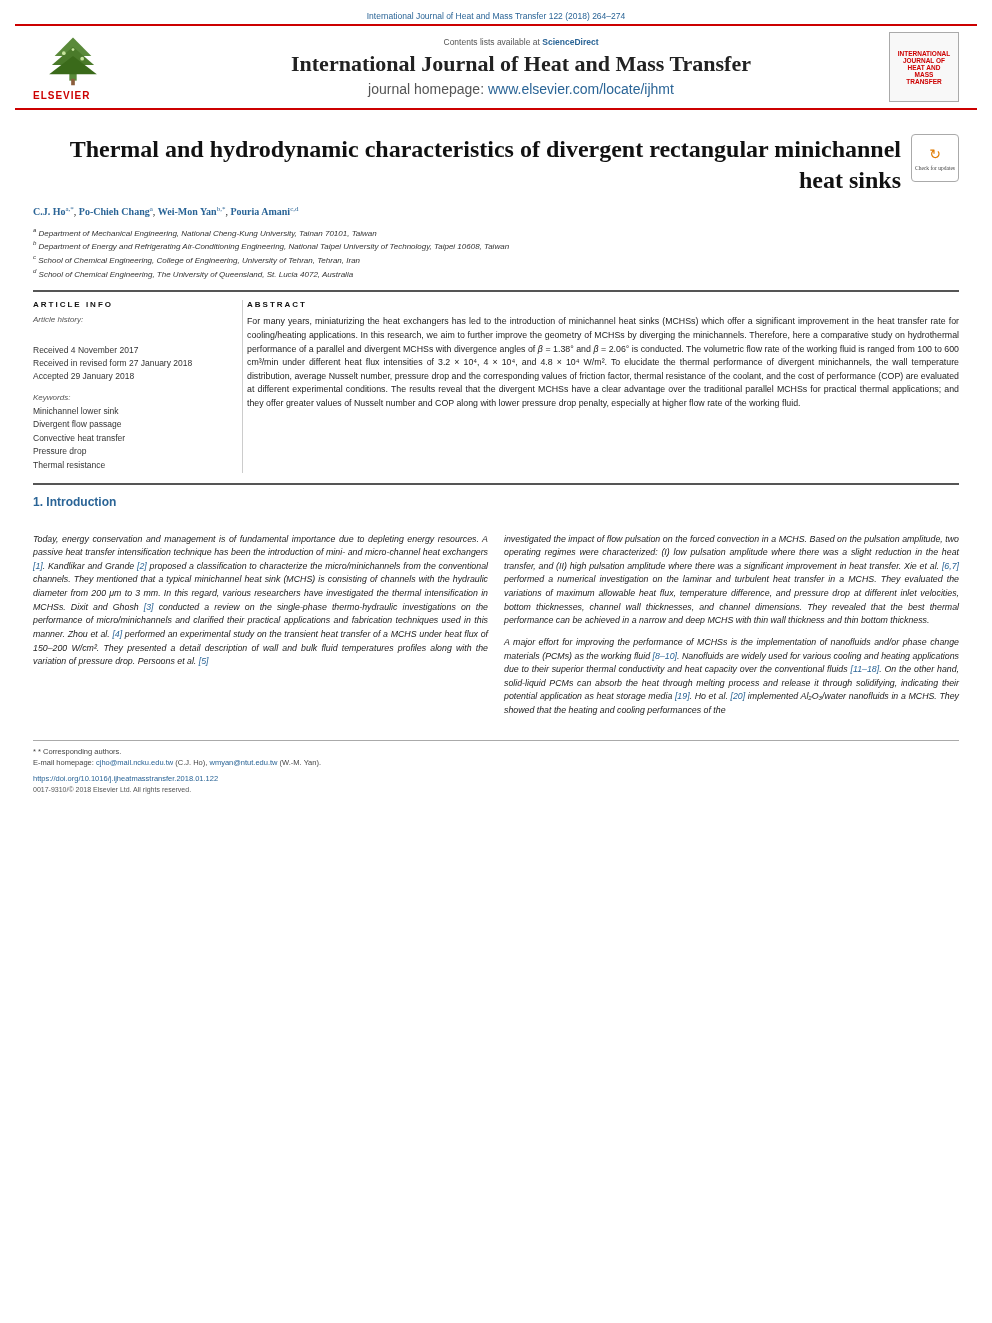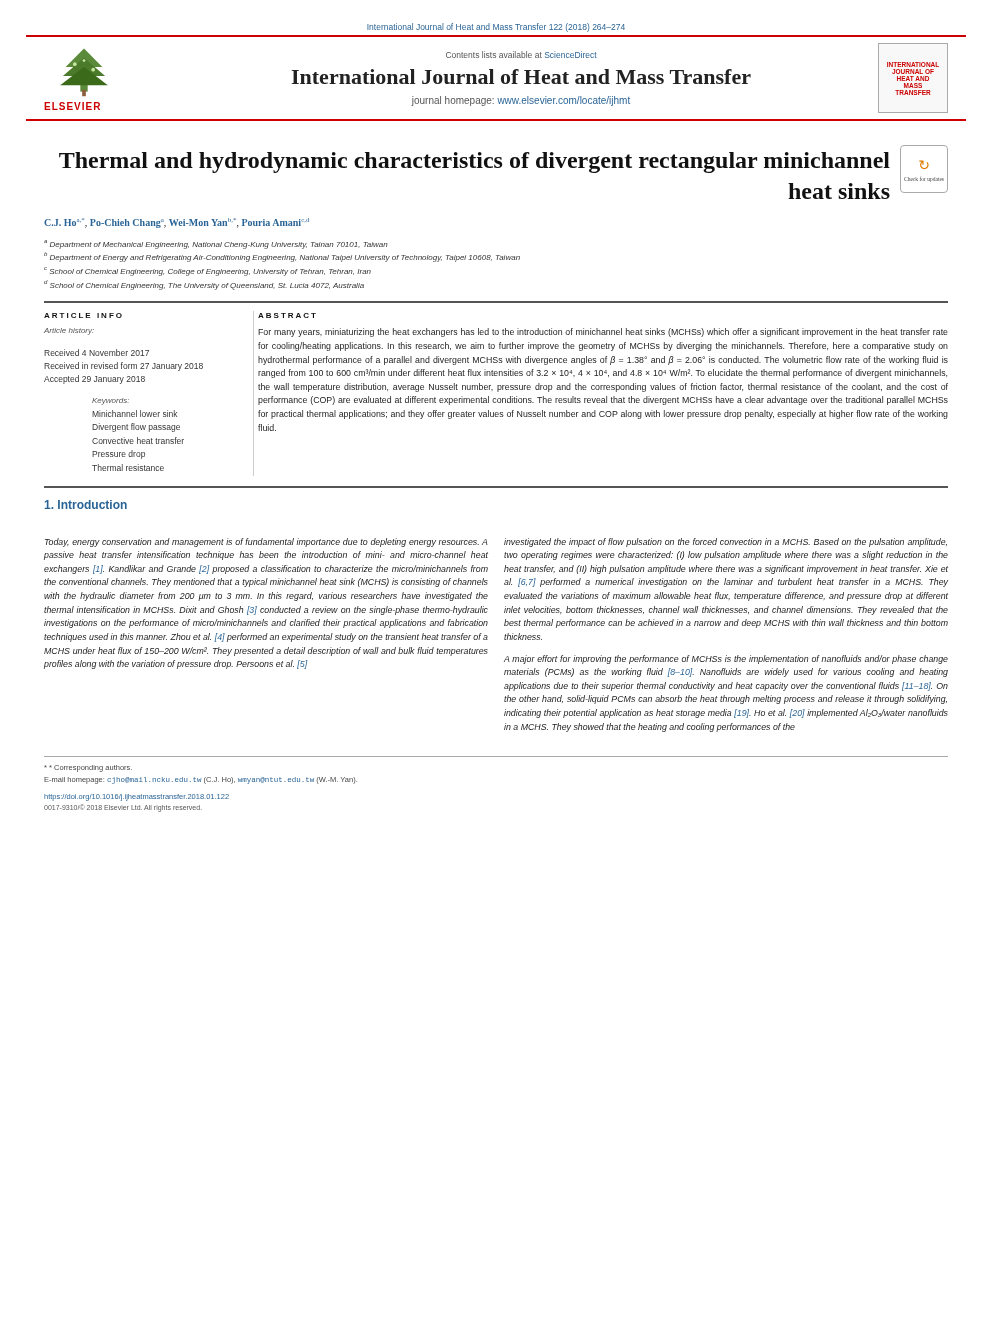--- a/index.html
+++ b/index.html
@@ -8,21 +8,21 @@
       font-family: "Times New Roman", Times, serif;
       font-size: 10px;
       color: #000;
       width: 992px;
       min-height: 1323px;
     }
     .page {
       width: 992px;
       min-height: 1323px;
       background: #fff;
-      padding: 16px;
+      padding: 5px;
     }
     
     .top-bar {
       text-align: center;
       font-size: 8.5px;
       color: #2a6496;
       padding: 6px 0 3px 0;
       font-family: Arial, sans-serif;
     }
     
@@ -61,32 +61,32 @@
       text-align: center;
     }
     .sciencedirect-line {
       font-family: Arial, sans-serif;
       font-size: 8.5px;
       color: #555;
       margin-bottom: 4px;
     }
     .sciencedirect-link {
       color: #2a6496;
-      font-weight: normal;
+      font-weight: bold;
     }
     .journal-title {
       font-family: "Times New Roman", serif;
       font-size: 22px;
       font-weight: bold;
       color: #222;
       line-height: 1.2;
     }
     .journal-homepage {
       font-family: Arial, sans-serif;
-      font-size: 10px;
+      font-size: 14px;
       color: #555;
       margin-top: 4px;
     }
     .homepage-link {
       color: #2a6496;
     }
     .journal-header-right {
       width: 90px;
       flex-shrink: 0;
       display: flex;
@@ -212,33 +212,32 @@
       font-family: Arial, sans-serif;
       color: #111;
       margin-bottom: 6px;
       text-transform: uppercase;
     }
 
     .article-history-label {
       font-size: 8px;
       font-style: italic;
       color: #555;
-      margin-bottom: 12px;
+      margin-bottom: 20px;
       font-family: Arial, sans-serif;
     }
     .history-entry {
       font-size: 8.5px;
       color: #333;
       line-height: 1.5;
       font-family: Arial, sans-serif;
     }
 
     .keywords-section {
       margin-top: 10px;
-      margin-left: 48px;
     }
     .keywords-label {
       font-size: 8px;
       font-style: italic;
       color: #555;
       font-family: Arial, sans-serif;
       margin-bottom: 3px;
     }
     .keyword-item {
       font-size: 8.5px;
@@ -318,21 +317,20 @@
     }
     .footnote-text {
       font-size: 7.5px;
       color: #444;
       line-height: 1.5;
       font-family: Arial, sans-serif;
     }
     .footnote-link {
       color: #2a6496;
       font-size: 7.5px;
-      font-family: Liberation Mono, monospace;
     }
     .doi-section {
       margin-top: 4px;
     }
     .doi-text {
       font-size: 7.5px;
       color: #2a6496;
       font-family: Arial, sans-serif;
     }
     .issn-text {

